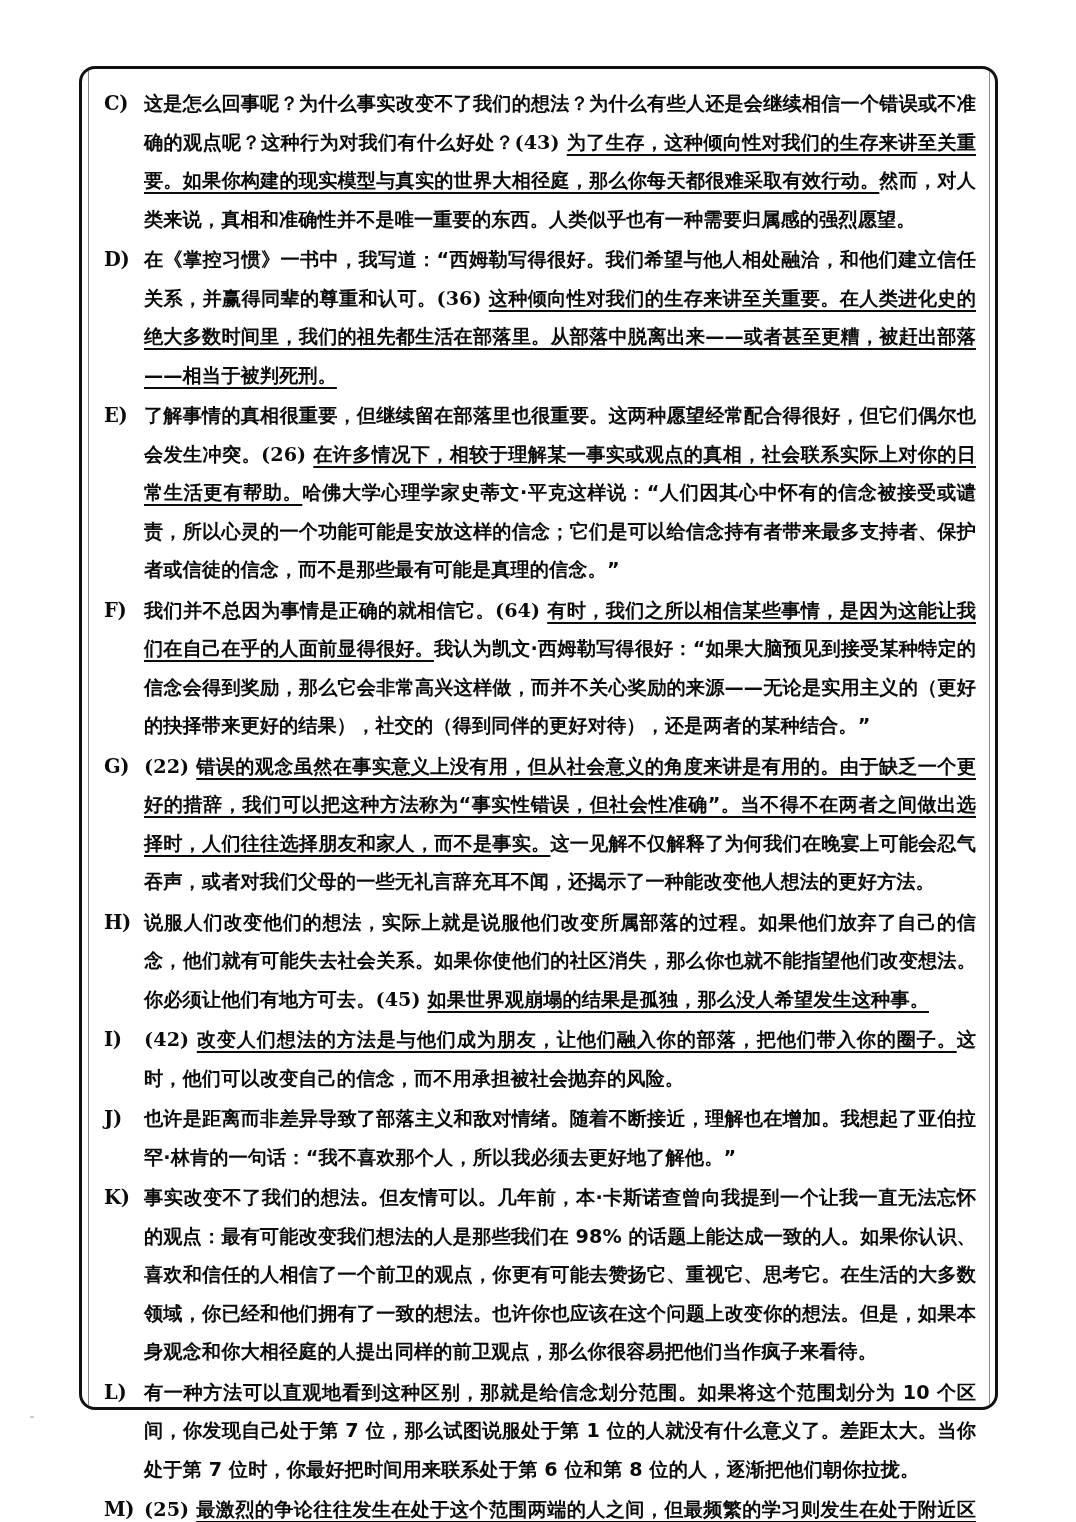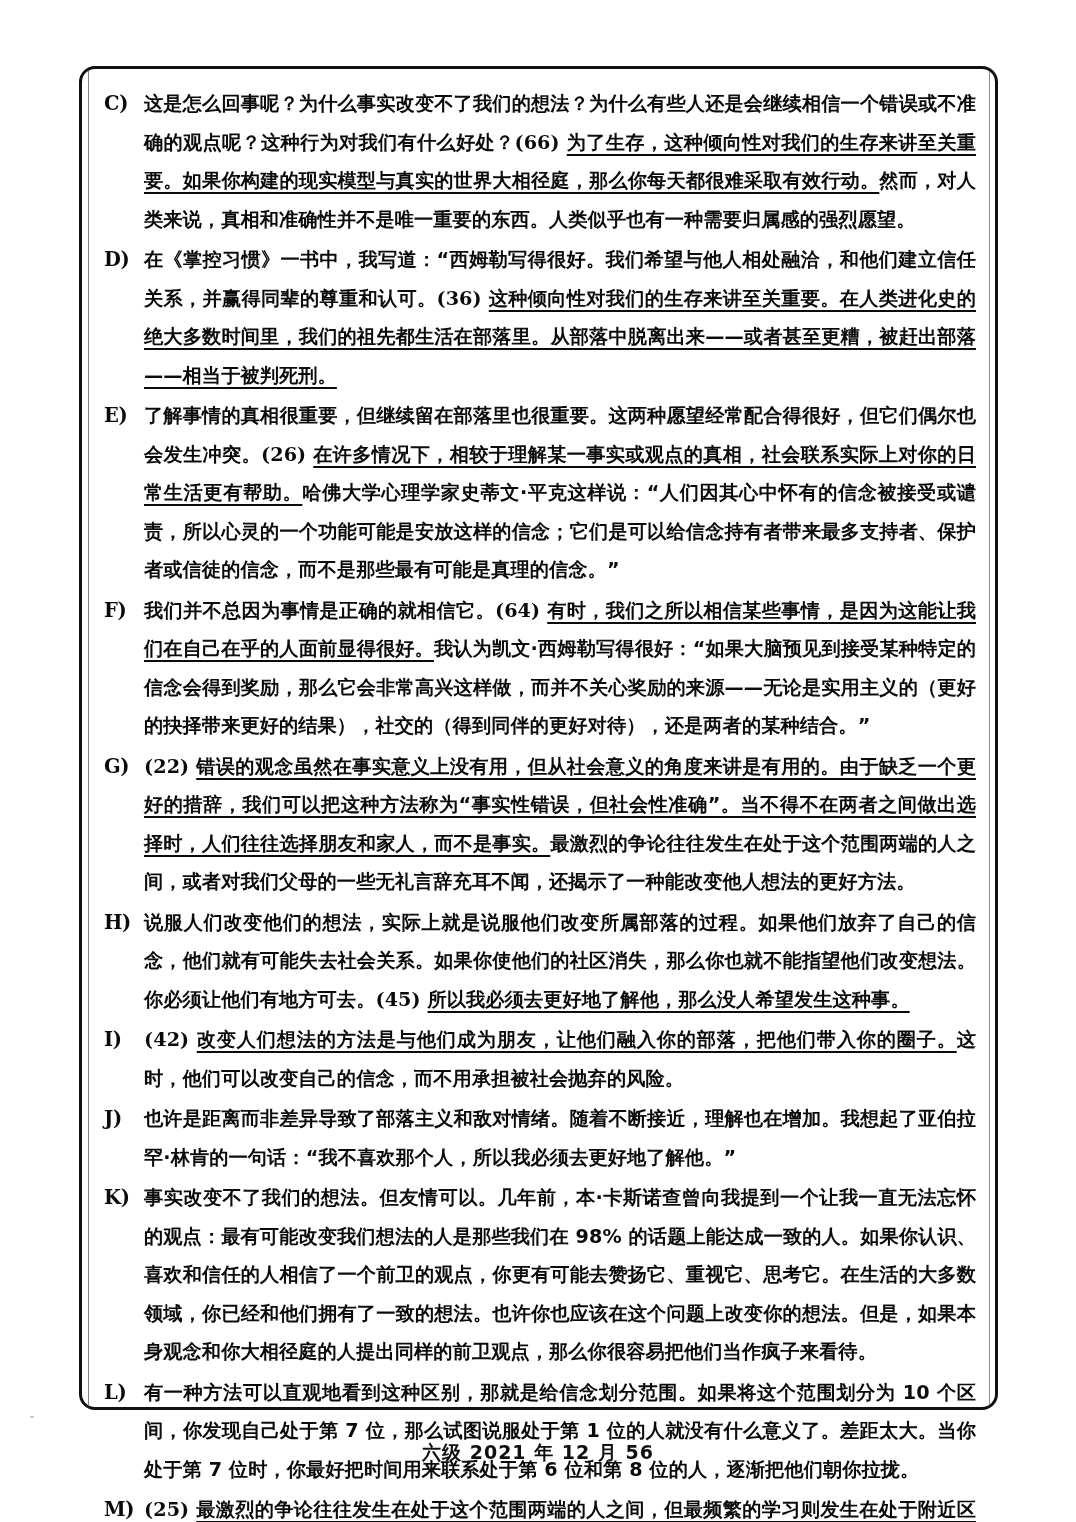--- a/index.html
+++ b/index.html
@@ -126,41 +126,41 @@
   <div class="speckle" style="left:340px;top:70px;width:3px;height:2px;"></div>
   <div class="speckle" style="left:572px;top:330px;width:3px;height:2px;"></div>
   <div class="speckle" style="left:120px;top:277px;width:3px;height:2px;"></div>
   <div class="speckle" style="left:818px;top:1392px;width:3px;height:2px;"></div>
   <div class="speckle" style="left:440px;top:1404px;width:3px;height:2px;"></div>
 
   <div id="passage-box">
     <div id="passage-inner">
         <div class="para">
           <div class="para-label">C)</div>
-          <div class="para-body"><span>这是怎么回事呢？为什么事实改变不了我们的想法？为什么有些人还是会继续相信一个错误或不准确的观点呢？这种行为对我们有什么好处？</span><span class="qnum">(66)</span><span> </span><span class="u">为了生存，这种倾向性对我们的生存来讲至关重要。如果你构建的现实模型与真实的世界大相径庭，那么你每天都很难采取有效行动。</span><span>然而，对人类来说，真相和准确性并不是唯一重要的东西。人类似乎也有一种需要归属感的强烈愿望。</span></div>
+          <div class="para-body"><span>这是怎么回事呢？为什么事实改变不了我们的想法？为什么有些人还是会继续相信一个错误或不准确的观点呢？这种行为对我们有什么好处？</span><span class="qnum">(43)</span><span> </span><span class="u">为了生存，这种倾向性对我们的生存来讲至关重要。如果你构建的现实模型与真实的世界大相径庭，那么你每天都很难采取有效行动。</span><span>然而，对人类来说，真相和准确性并不是唯一重要的东西。人类似乎也有一种需要归属感的强烈愿望。</span></div>
         </div>
         <div class="para">
           <div class="para-label">D)</div>
           <div class="para-body"><span>在《掌控习惯》一书中，我写道：“西姆勒写得很好。我们希望与他人相处融洽，和他们建立信任关系，并赢得同辈的尊重和认可。</span><span class="qnum">(36)</span><span> </span><span class="u">这种倾向性对我们的生存来讲至关重要。在人类进化史的绝大多数时间里，我们的祖先都生活在部落里。从部落中脱离出来——或者甚至更糟，被赶出部落——相当于被判死刑。</span></div>
         </div>
         <div class="para">
           <div class="para-label">E)</div>
           <div class="para-body"><span>了解事情的真相很重要，但继续留在部落里也很重要。这两种愿望经常配合得很好，但它们偶尔也会发生冲突。</span><span class="qnum">(26)</span><span> </span><span class="u">在许多情况下，相较于理解某一事实或观点的真相，社会联系实际上对你的日常生活更有帮助。</span><span>哈佛大学心理学家史蒂文·平克这样说：“人们因其心中怀有的信念被接受或谴责，所以心灵的一个功能可能是安放这样的信念；它们是可以给信念持有者带来最多支持者、保护者或信徒的信念，而不是那些最有可能是真理的信念。”</span></div>
         </div>
         <div class="para">
           <div class="para-label">F)</div>
           <div class="para-body"><span>我们并不总因为事情是正确的就相信它。</span><span class="qnum">(64)</span><span> </span><span class="u">有时，我们之所以相信某些事情，是因为这能让我们在自己在乎的人面前显得很好。</span><span>我认为凯文·西姆勒写得很好：“如果大脑预见到接受某种特定的信念会得到奖励，那么它会非常高兴这样做，而并不关心奖励的来源——无论是实用主义的（更好的抉择带来更好的结果），社交的（得到同伴的更好对待），还是两者的某种结合。”</span></div>
         </div>
         <div class="para">
           <div class="para-label">G)</div>
-          <div class="para-body"><span class="qnum">(22)</span><span> </span><span class="u">错误的观念虽然在事实意义上没有用，但从社会意义的角度来讲是有用的。由于缺乏一个更好的措辞，我们可以把这种方法称为“事实性错误，但社会性准确”。当不得不在两者之间做出选择时，人们往往选择朋友和家人，而不是事实。</span><span>最激烈的争论往往发生在处于这个范围两端的人之间，或者对我们父母的一些无礼言辞充耳不闻，还揭示了一种能改变他人想法的更好方法。</span></div>
+          <div class="para-body"><span class="qnum">(22)</span><span> </span><span class="u">错误的观念虽然在事实意义上没有用，但从社会意义的角度来讲是有用的。由于缺乏一个更好的措辞，我们可以把这种方法称为“事实性错误，但社会性准确”。当不得不在两者之间做出选择时，人们往往选择朋友和家人，而不是事实。</span><span>这一见解不仅解释了为何我们在晚宴上可能会忍气吞声，或者对我们父母的一些无礼言辞充耳不闻，还揭示了一种能改变他人想法的更好方法。</span></div>
         </div>
         <div class="para">
           <div class="para-label">H)</div>
-          <div class="para-body"><span>说服人们改变他们的想法，实际上就是说服他们改变所属部落的过程。如果他们放弃了自己的信念，他们就有可能失去社会关系。如果你使他们的社区消失，那么你也就不能指望他们改变想法。你必须让他们有地方可去。</span><span class="qnum">(45)</span><span> </span><span class="u">所以我必须去更好地了解他，那么没人希望发生这种事。</span></div>
+          <div class="para-body"><span>说服人们改变他们的想法，实际上就是说服他们改变所属部落的过程。如果他们放弃了自己的信念，他们就有可能失去社会关系。如果你使他们的社区消失，那么你也就不能指望他们改变想法。你必须让他们有地方可去。</span><span class="qnum">(45)</span><span> </span><span class="u">如果世界观崩塌的结果是孤独，那么没人希望发生这种事。</span></div>
         </div>
         <div class="para">
           <div class="para-label">I)</div>
           <div class="para-body"><span class="qnum">(42)</span><span> </span><span class="u">改变人们想法的方法是与他们成为朋友，让他们融入你的部落，把他们带入你的圈子。</span><span>这时，他们可以改变自己的信念，而不用承担被社会抛弃的风险。</span></div>
         </div>
         <div class="para">
           <div class="para-label">J)</div>
           <div class="para-body"><span>也许是距离而非差异导致了部落主义和敌对情绪。随着不断接近，理解也在增加。我想起了亚伯拉罕·林肯的一句话：“我不喜欢那个人，所以我必须去更好地了解他。”</span></div>
         </div>
         <div class="para">
@@ -171,14 +171,13 @@
           <div class="para-label">L)</div>
           <div class="para-body"><span>有一种方法可以直观地看到这种区别，那就是给信念划分范围。如果将这个范围划分为 10 个区间，你发现自己处于第 7 位，那么试图说服处于第 1 位的人就没有什么意义了。差距太大。当你处于第 7 位时，你最好把时间用来联系处于第 6 位和第 8 位的人，逐渐把他们朝你拉拢。</span></div>
         </div>
         <div class="para">
           <div class="para-label">M)</div>
           <div class="para-body"><span class="qnum">(25)</span><span> </span><span class="u">最激烈的争论往往发生在处于这个范围两端的人之间，但最频繁的学习则发生在处于附近区间的人身上。</span></div>
         </div>
       </div>
   </div>
 
-  <div id="footer">六级 2021 年 12 月    56</div>
 </div>
 
 </body></html>

